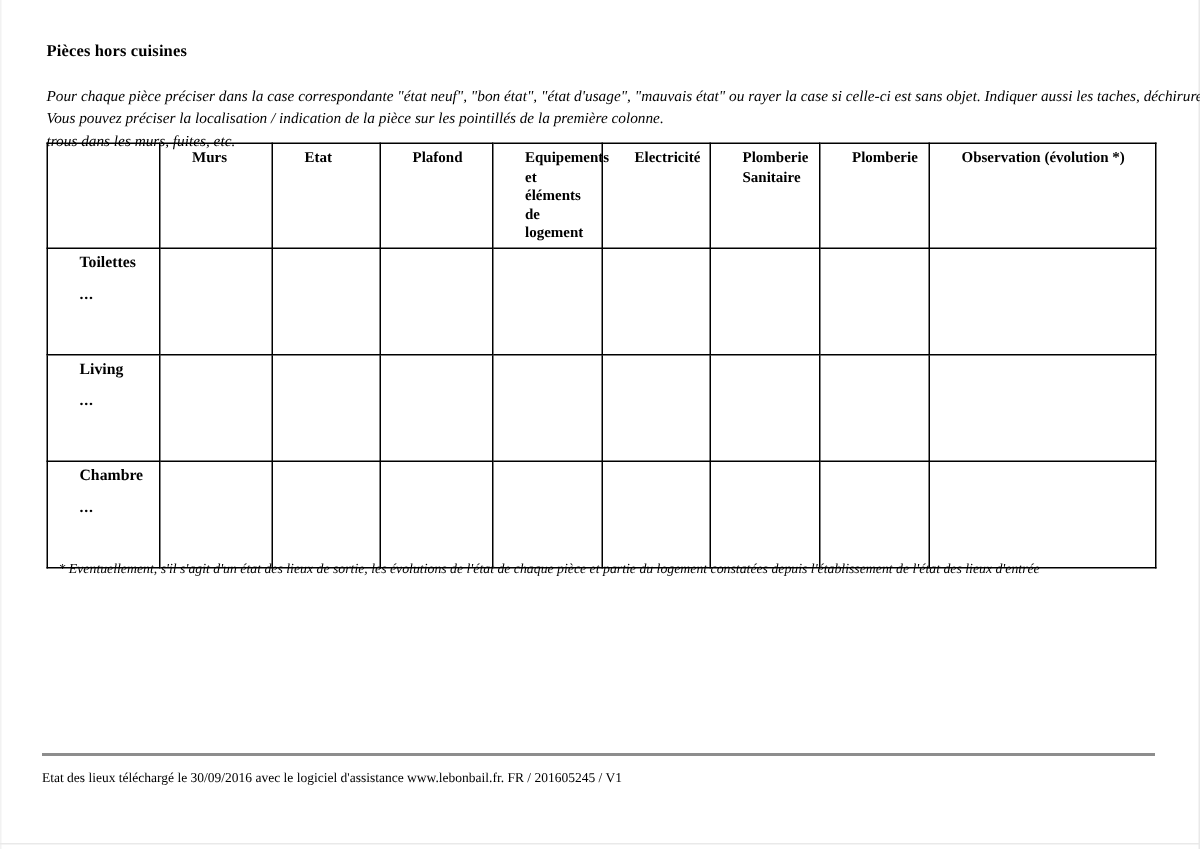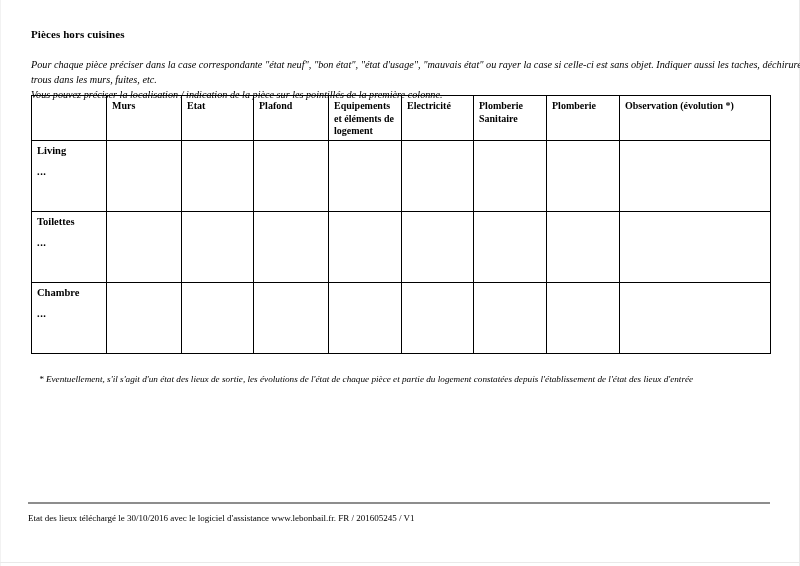--- a/index.html
+++ b/index.html
@@ -80,21 +80,21 @@
   }
   table.grid {
     border-collapse: collapse;
     table-layout: fixed;
     width: 739px;
   }
   table.grid th,
   table.grid td {
     border: 1px solid #000000;
     vertical-align: top;
-    padding: 4px 5px 2px 5px;
+    padding: 4px 5px 2px 21px;
     font-size: 10px;
     font-weight: bold;
     line-height: 12.5px;
     text-align: left;
   }
   table.grid th {
     height: 34px;
   }
   table.grid td.rowlabel {
     height: 64px;
@@ -170,22 +170,22 @@
 <div class="page">
 
   <div class="page-edge-left"></div>
   <div class="page-edge-right"></div>
   <div class="page-edge-bottom"></div>
 
   <div class="section-title">Pièces hors cuisines</div>
 
   <div class="intro">
     <span class="intro-line">Pour chaque pièce préciser dans la case correspondante "état neuf", "bon état", "état d'usage", "mauvais état" ou rayer la case si celle-ci est sans objet. Indiquer aussi les taches, déchirures,</span>
+    <span class="intro-line">Vous pouvez préciser la localisation / indication de la pièce sur les pointillés de la première colonne.</span>
     <span class="intro-line">trous dans les murs, fuites, etc.</span>
-    <span class="intro-line">Vous pouvez préciser la localisation / indication de la pièce sur les pointillés de la première colonne.</span>
   </div>
 
   <div class="tbl-wrap">
     <table class="grid">
       <colgroup>
         <col class="c0">
           <col class="c1">
           <col class="c2">
           <col class="c3">
           <col class="c4">
@@ -203,35 +203,35 @@
           <th>Equipements et éléments de logement</th>
           <th>Electricité</th>
           <th>Plomberie Sanitaire</th>
           <th>Plomberie</th>
           <th>Observation (évolution *)</th>
         </tr>
       </thead>
       <tbody>
         <tr>
           <td class="rowlabel">
-            <span class="rowlabel-name">Living</span>
+            <span class="rowlabel-name">Toilettes</span>
             <span class="rowlabel-dots">...</span>
           </td>
           <td class="cell"></td>
           <td class="cell"></td>
           <td class="cell"></td>
           <td class="cell"></td>
           <td class="cell"></td>
           <td class="cell"></td>
           <td class="cell"></td>
           <td class="cell"></td>
         </tr>
         <tr>
           <td class="rowlabel">
-            <span class="rowlabel-name">Toilettes</span>
+            <span class="rowlabel-name">Living</span>
             <span class="rowlabel-dots">...</span>
           </td>
           <td class="cell"></td>
           <td class="cell"></td>
           <td class="cell"></td>
           <td class="cell"></td>
           <td class="cell"></td>
           <td class="cell"></td>
           <td class="cell"></td>
           <td class="cell"></td>
@@ -251,16 +251,16 @@
           <td class="cell"></td>
         </tr>
       </tbody>
     </table>
   </div>
 
   <div class="footnote">* Eventuellement, s'il s'agit d'un état des lieux de sortie, les évolutions de l'état de chaque pièce et partie du logement constatées depuis l'établissement de l'état des lieux d'entrée</div>
 
   <div class="footer-rule"></div>
 
-  <div class="footer-text">Etat des lieux téléchargé le 30/10/2016 avec le logiciel d'assistance www.lebonbail.fr. FR / 201605245 / V1</div>
+  <div class="footer-text">Etat des lieux téléchargé le 30/09/2016 avec le logiciel d'assistance www.lebonbail.fr. FR / 201605245 / V1</div>
 
 
 </div>
 
 </body></html>

